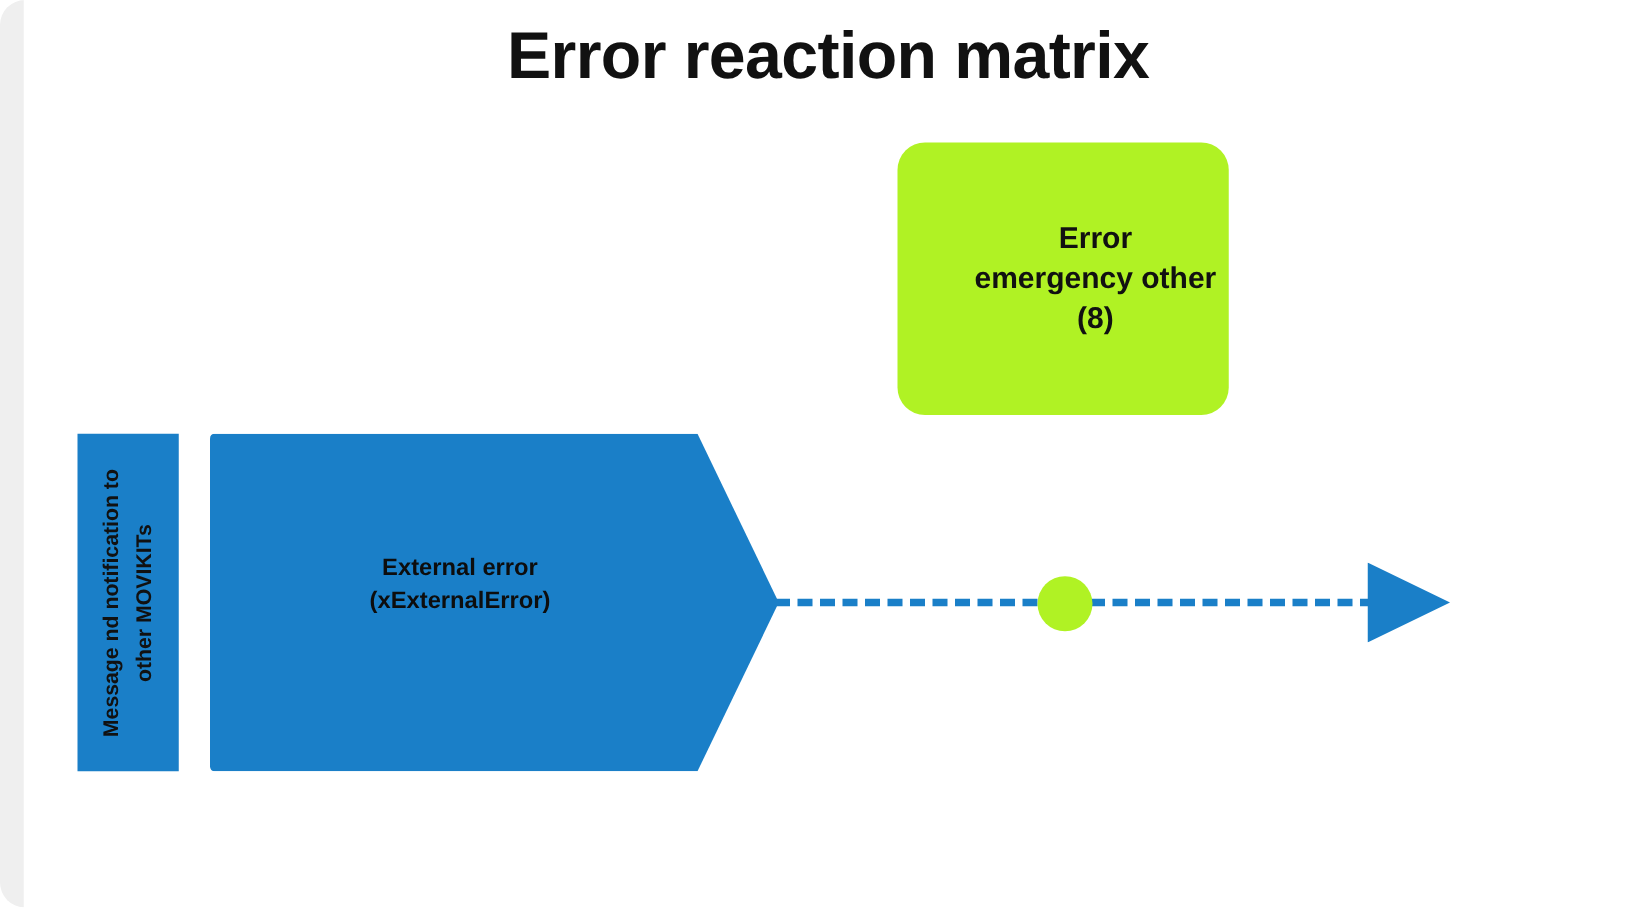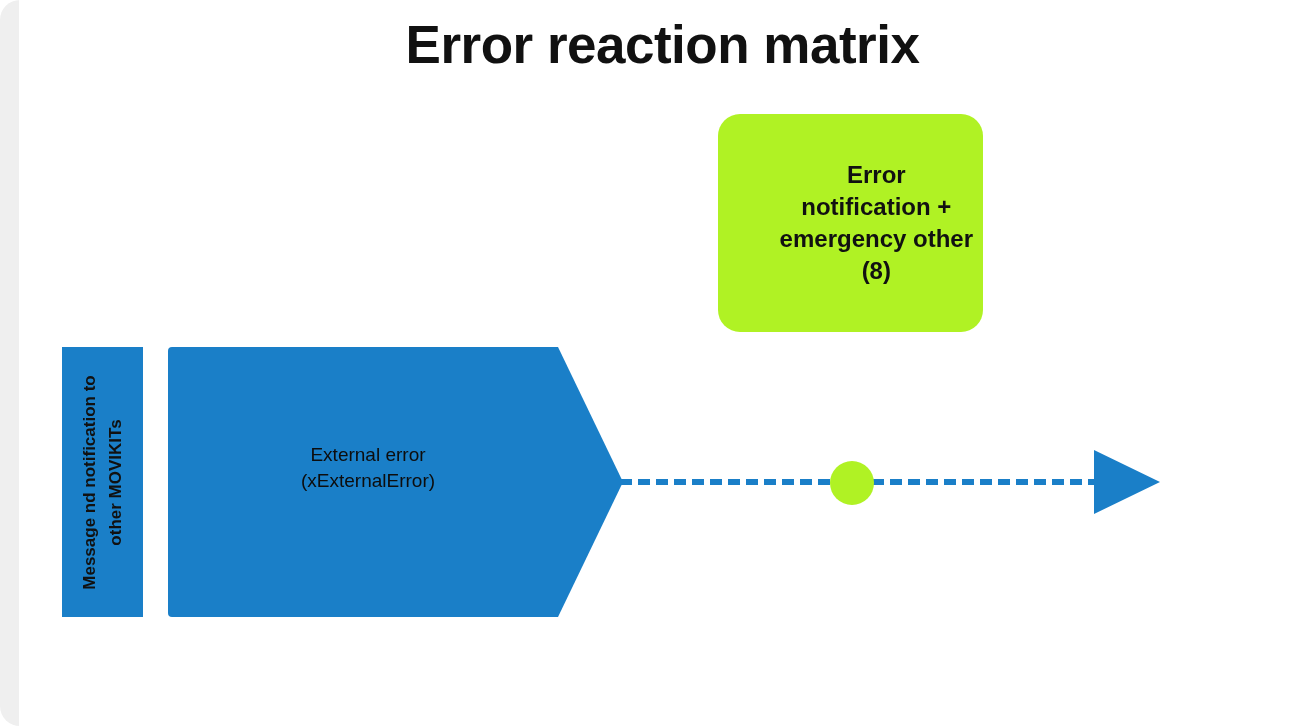--- a/index.html
+++ b/index.html
@@ -118,21 +118,21 @@
     width: 400px;
     height: 270px;
     display: flex;
     flex-direction: column;
     align-items: center;
     justify-content: center;
     pointer-events: none;
   }
   .pent-line {
     font-size: 19px;
-    font-weight: 400;
+    font-weight: 700;
     color: #0d0d0d;
     text-align: center;
     line-height: 1.35;
     font-family: "Liberation Sans", sans-serif;
     white-space: nowrap;
   }
   #pentagon-title-block {
     margin-bottom: 28px;
   }
 
@@ -179,21 +179,20 @@
 
 <div id="slide">
 
   <div id="left-gutter"></div>
 
   <div id="title">Error reaction matrix</div>
 
   <div id="green-box">
     <div id="green-box-label">
       <div>Error</div>
-      <div>notification +</div>
       <div>emergency other</div>
       <div>(8)</div>
     </div>
   </div>
 
   <div id="side-bar">
     <div id="side-bar-label">
       <div>Message nd notification to</div>
       <div>other MOVIKITs</div>
     </div>

